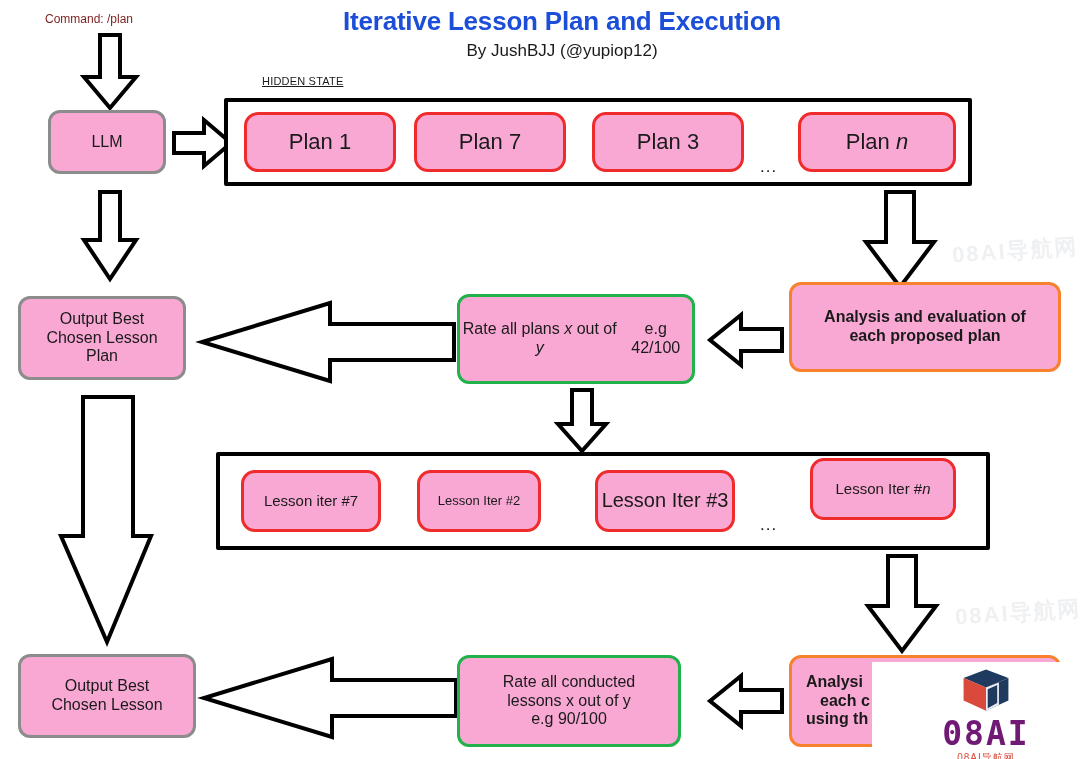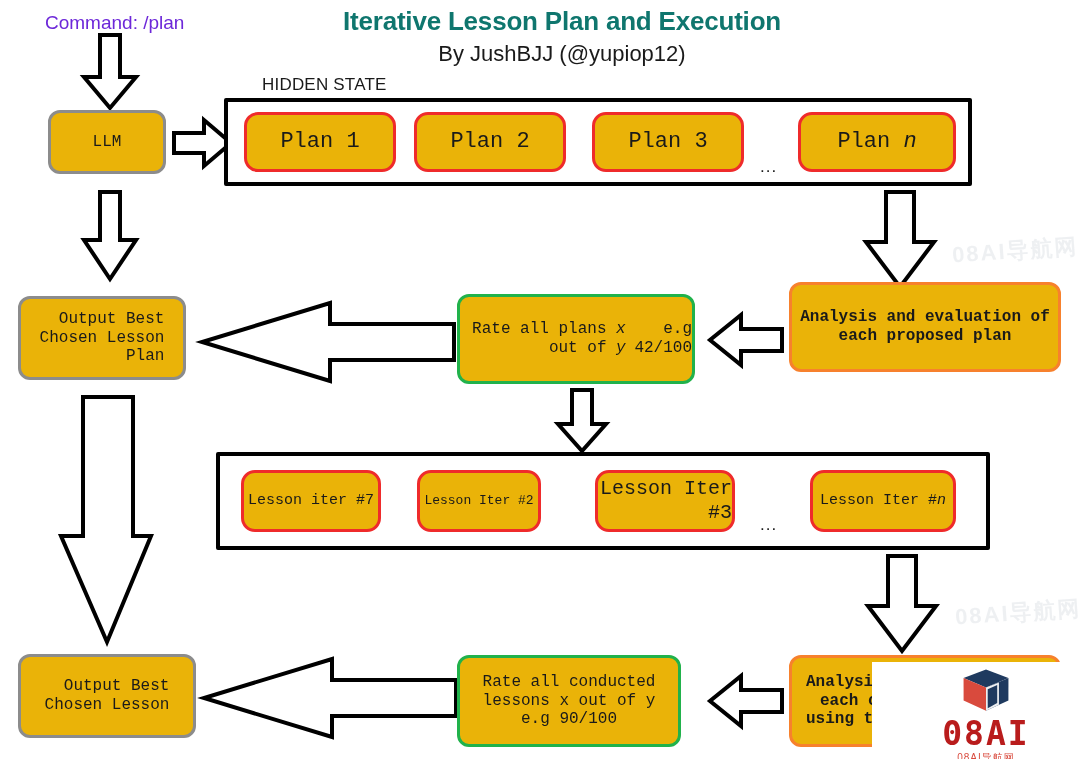--- a/index.html
+++ b/index.html
@@ -21,59 +21,59 @@
   }
   .abs { position: absolute; }
 
   
   .title {
     left: 262px; top: 6px; width: 600px;
     text-align: center;
     font-size: 26px;
     font-weight: bold;
     letter-spacing: -0.2px;
-    color: #0f766e;
+    color: #1d4ed8;
   }
   .subtitle {
     left: 262px; top: 41px; width: 600px;
     text-align: center;
-    font-size: 22px;
+    font-size: 17px;
     color: #1a1a1a;
   }
   .command-label {
     left: 45px; top: 12px;
-    font-size: 19px;
-    color: #6d28d9;
+    font-size: 12px;
+    color: #7f1d1d;
     white-space: nowrap;
   }
   .hidden-state-label {
     left: 262px; top: 75px;
-    font-size: 17px;
+    font-size: 11px;
     letter-spacing: 0.2px;
     color: #1a1a1a;
     white-space: nowrap;
+    text-decoration: underline;
   }
   .ellipsis {
     font-size: 17px;
     color: #1a1a1a;
     letter-spacing: 1px;
     line-height: 1;
   }
 
   
   .node {
     box-sizing: border-box;
     display: flex;
     align-items: center;
     justify-content: center;
-    text-align: right;
-    background: #eab308;
+    text-align: center;
+    background: #f9a8d4;
     border-radius: 12px;
     line-height: 1.18;
-    font-family: Liberation Mono, monospace;
   }
   .node-grey  { border: 3px solid #8c8c8c; font-size: 16px; }
   .node-red   { border: 3px solid #ef2b2b; border-radius: 14px; font-size: 22px; }
   .node-green { border: 3px solid #21b24b; font-size: 16px; }
   .node-orange{ border: 3px solid #f7812d; font-size: 16px; font-weight: bold; }
 
   
   .container-box {
     box-sizing: border-box;
     border: 4px solid #000000;
@@ -107,21 +107,21 @@
     align-items: center;
     background: #ffffff;
     padding: 4px 10px 3px 10px;
   }
   .logo-cube { width: 62px; height: 58px; display: block; }
   .logo-word {
     font-family: "DejaVu Sans Mono", monospace;
     font-size: 33px;
     font-weight: bold;
     letter-spacing: 2px;
-    color: #b91c1c;
+    color: #701a75;
     line-height: 1;
     margin-top: 1px;
   }
   .logo-sub {
     font-size: 10px;
     letter-spacing: 1px;
     color: #d94a3d;
     margin-top: 3px;
     line-height: 1;
   }
@@ -150,21 +150,21 @@
   </svg>
 
   <div class="abs hidden-state-label">HIDDEN STATE</div>
 
   <div class="abs container-box" style="left:224px; top:98px; width:748px; height:88px;"></div>
 
   <div class="abs node node-red" style="left:244px; top:112px; width:152px; height:60px;">
     <span>Plan 1</span>
   </div>
   <div class="abs node node-red" style="left:414px; top:112px; width:152px; height:60px;">
-    <span>Plan 2</span>
+    <span>Plan 7</span>
   </div>
   <div class="abs node node-red" style="left:592px; top:112px; width:152px; height:60px;">
     <span>Plan 3</span>
   </div>
   <div class="abs ellipsis" style="left:760px; top:158px;">...</div>
   <div class="abs node node-red" style="left:798px; top:112px; width:158px; height:60px;">
     <span>Plan <i class="mathvar">n</i></span>
   </div>
 
   <svg class="abs arrow-svg" style="left:78px; top:190px;" width="64" height="92" viewBox="0 0 64 92">
@@ -212,21 +212,21 @@
   <div class="abs node node-red" style="left:241px; top:470px; width:140px; height:62px; font-size:15px;">
     <span>Lesson iter #7</span>
   </div>
   <div class="abs node node-red" style="left:417px; top:470px; width:124px; height:62px; font-size:13px;">
     <span>Lesson Iter #2</span>
   </div>
   <div class="abs node node-red" style="left:595px; top:470px; width:140px; height:62px; font-size:20px;">
     <span>Lesson Iter #3</span>
   </div>
   <div class="abs ellipsis" style="left:760px; top:516px;">...</div>
-  <div class="abs node node-red" style="left:810px; top:470px; width:146px; height:62px; font-size:15px;">
+  <div class="abs node node-red" style="left:810px; top:458px; width:146px; height:62px; font-size:15px;">
     <span>Lesson Iter #<i class="mathvar">n</i></span>
   </div>
 
   <svg class="abs arrow-svg" style="left:862px; top:554px;" width="80" height="100" viewBox="0 0 80 100">
     <polygon class="arrow-shape" points="26,2 54,2 54,52 74,52 40,97 6,52 26,52"></polygon>
   </svg>
 
   <div class="abs wm-faint" style="left:955px; top:598px;">08AI导航网</div>
 
   <div class="abs node node-grey" style="left:18px; top:654px; width:178px; height:84px; white-space:pre-line;">Output Best

